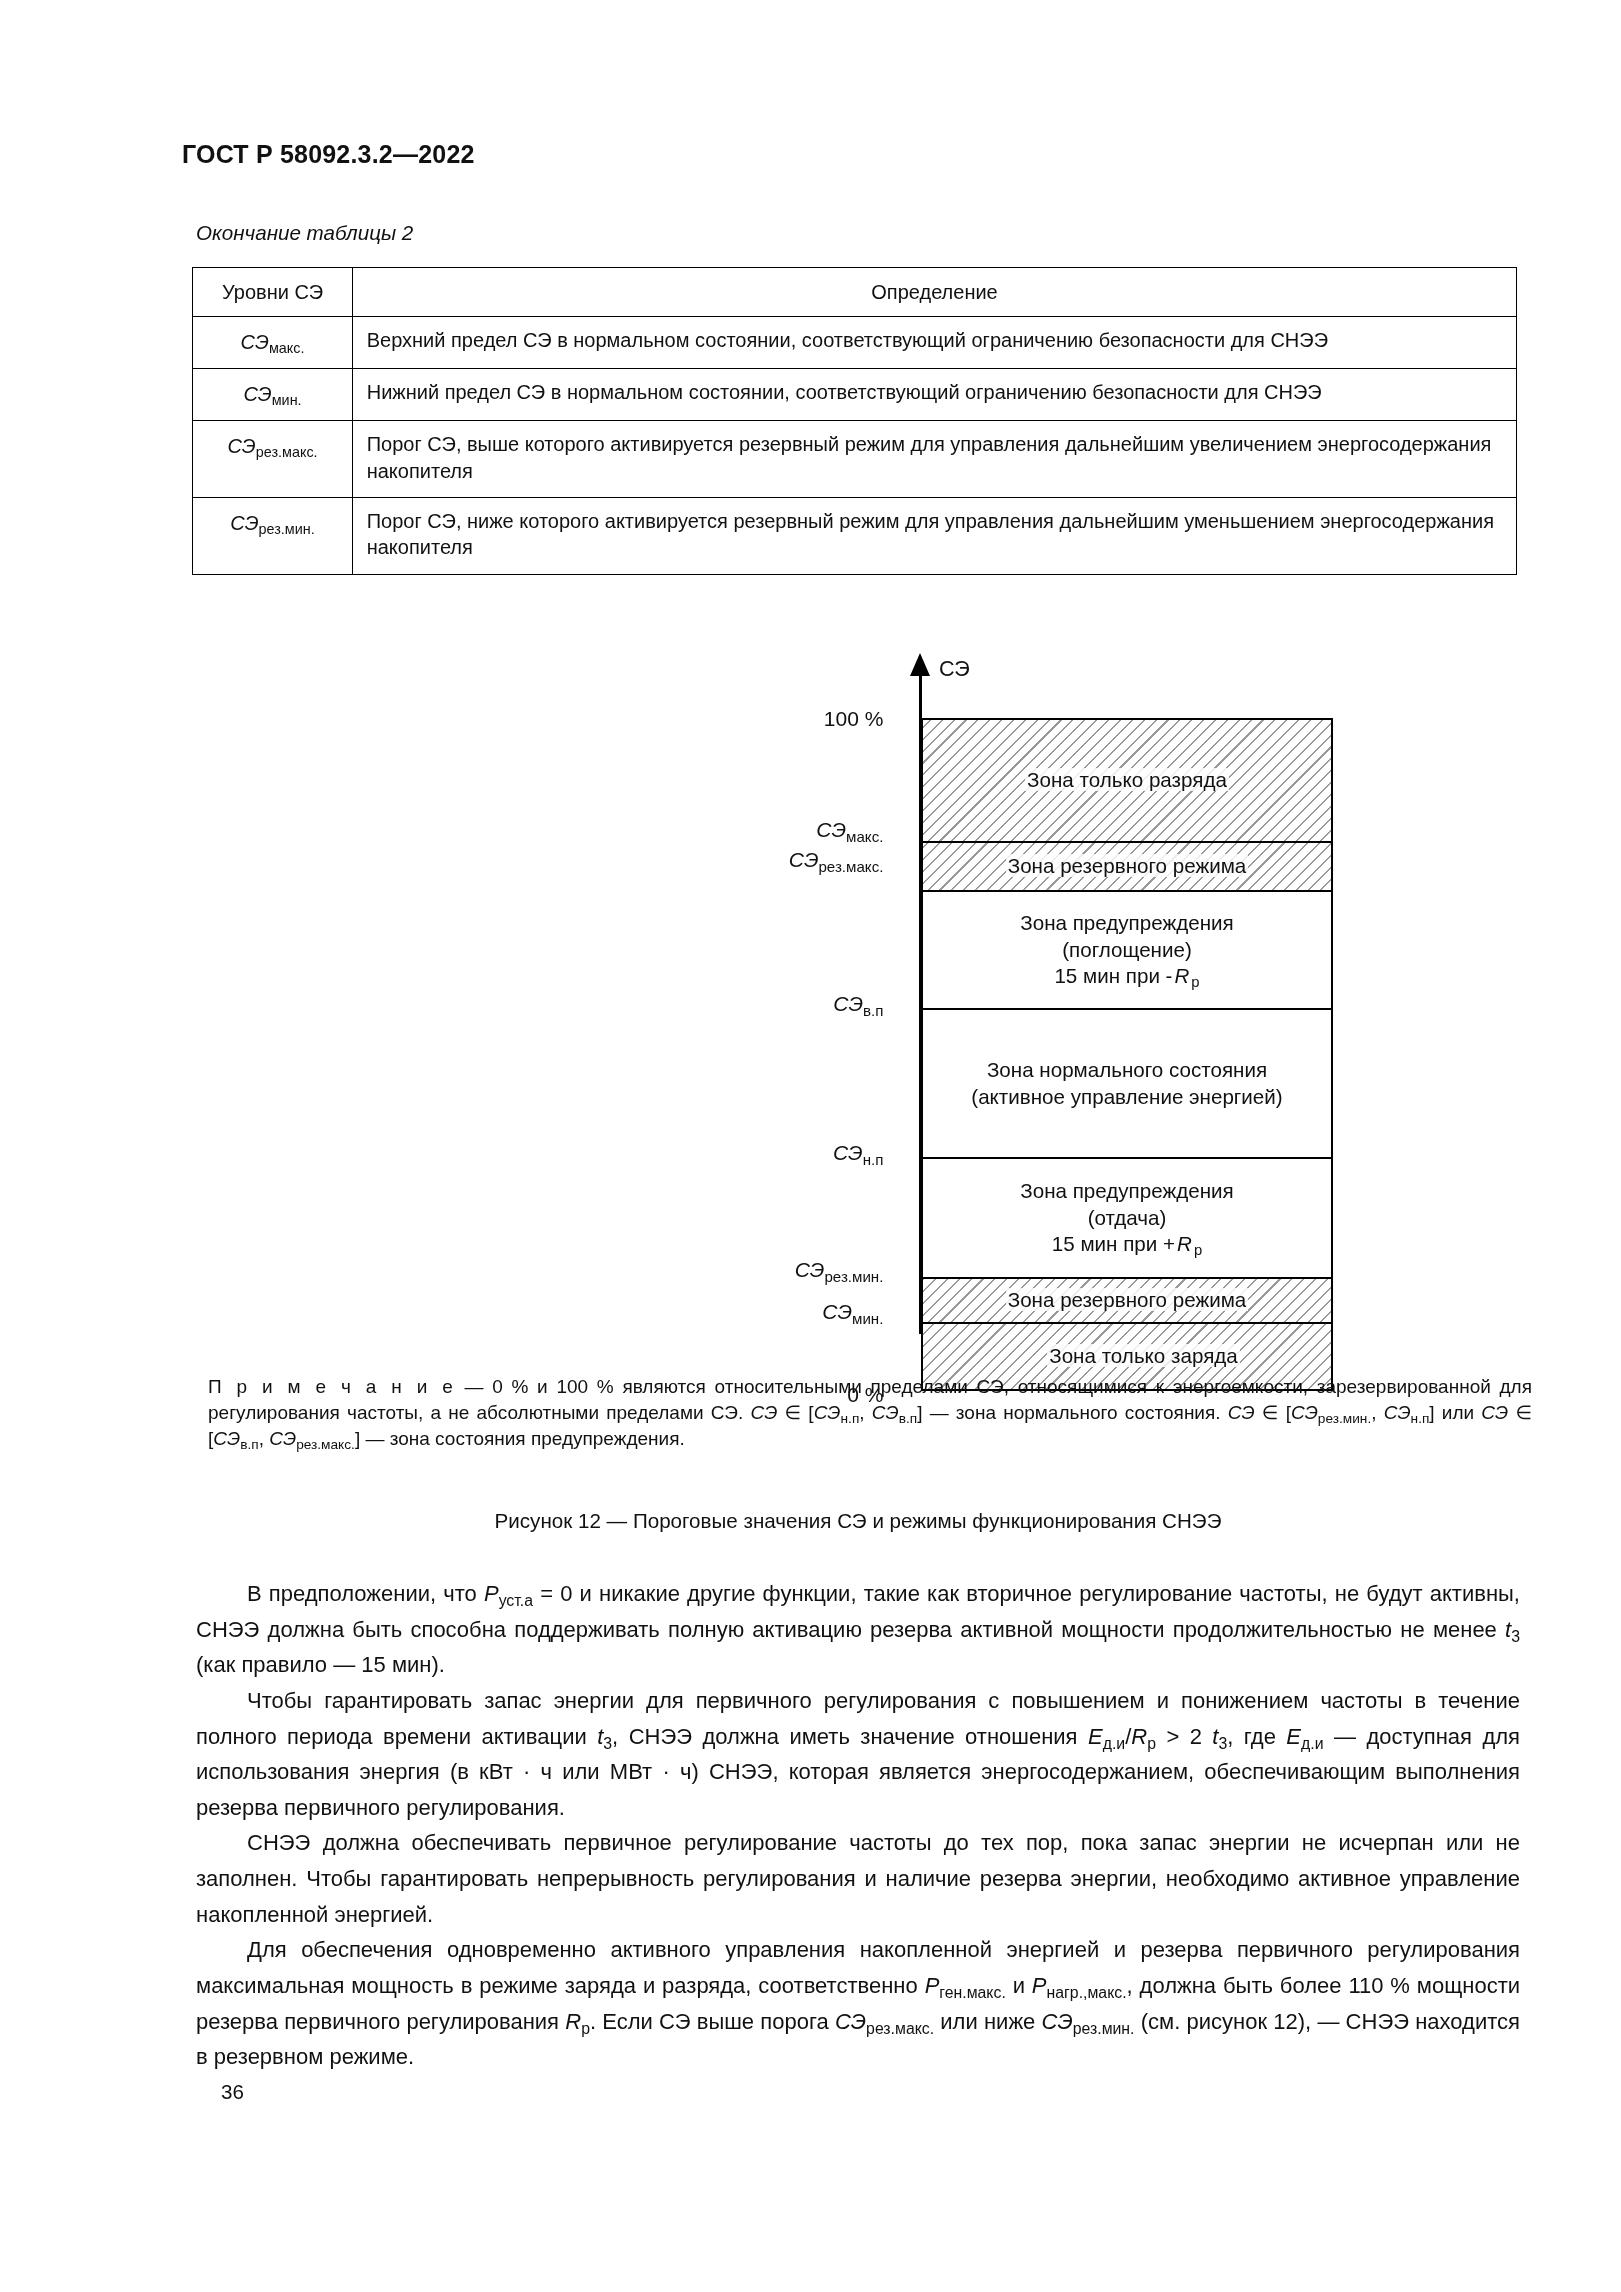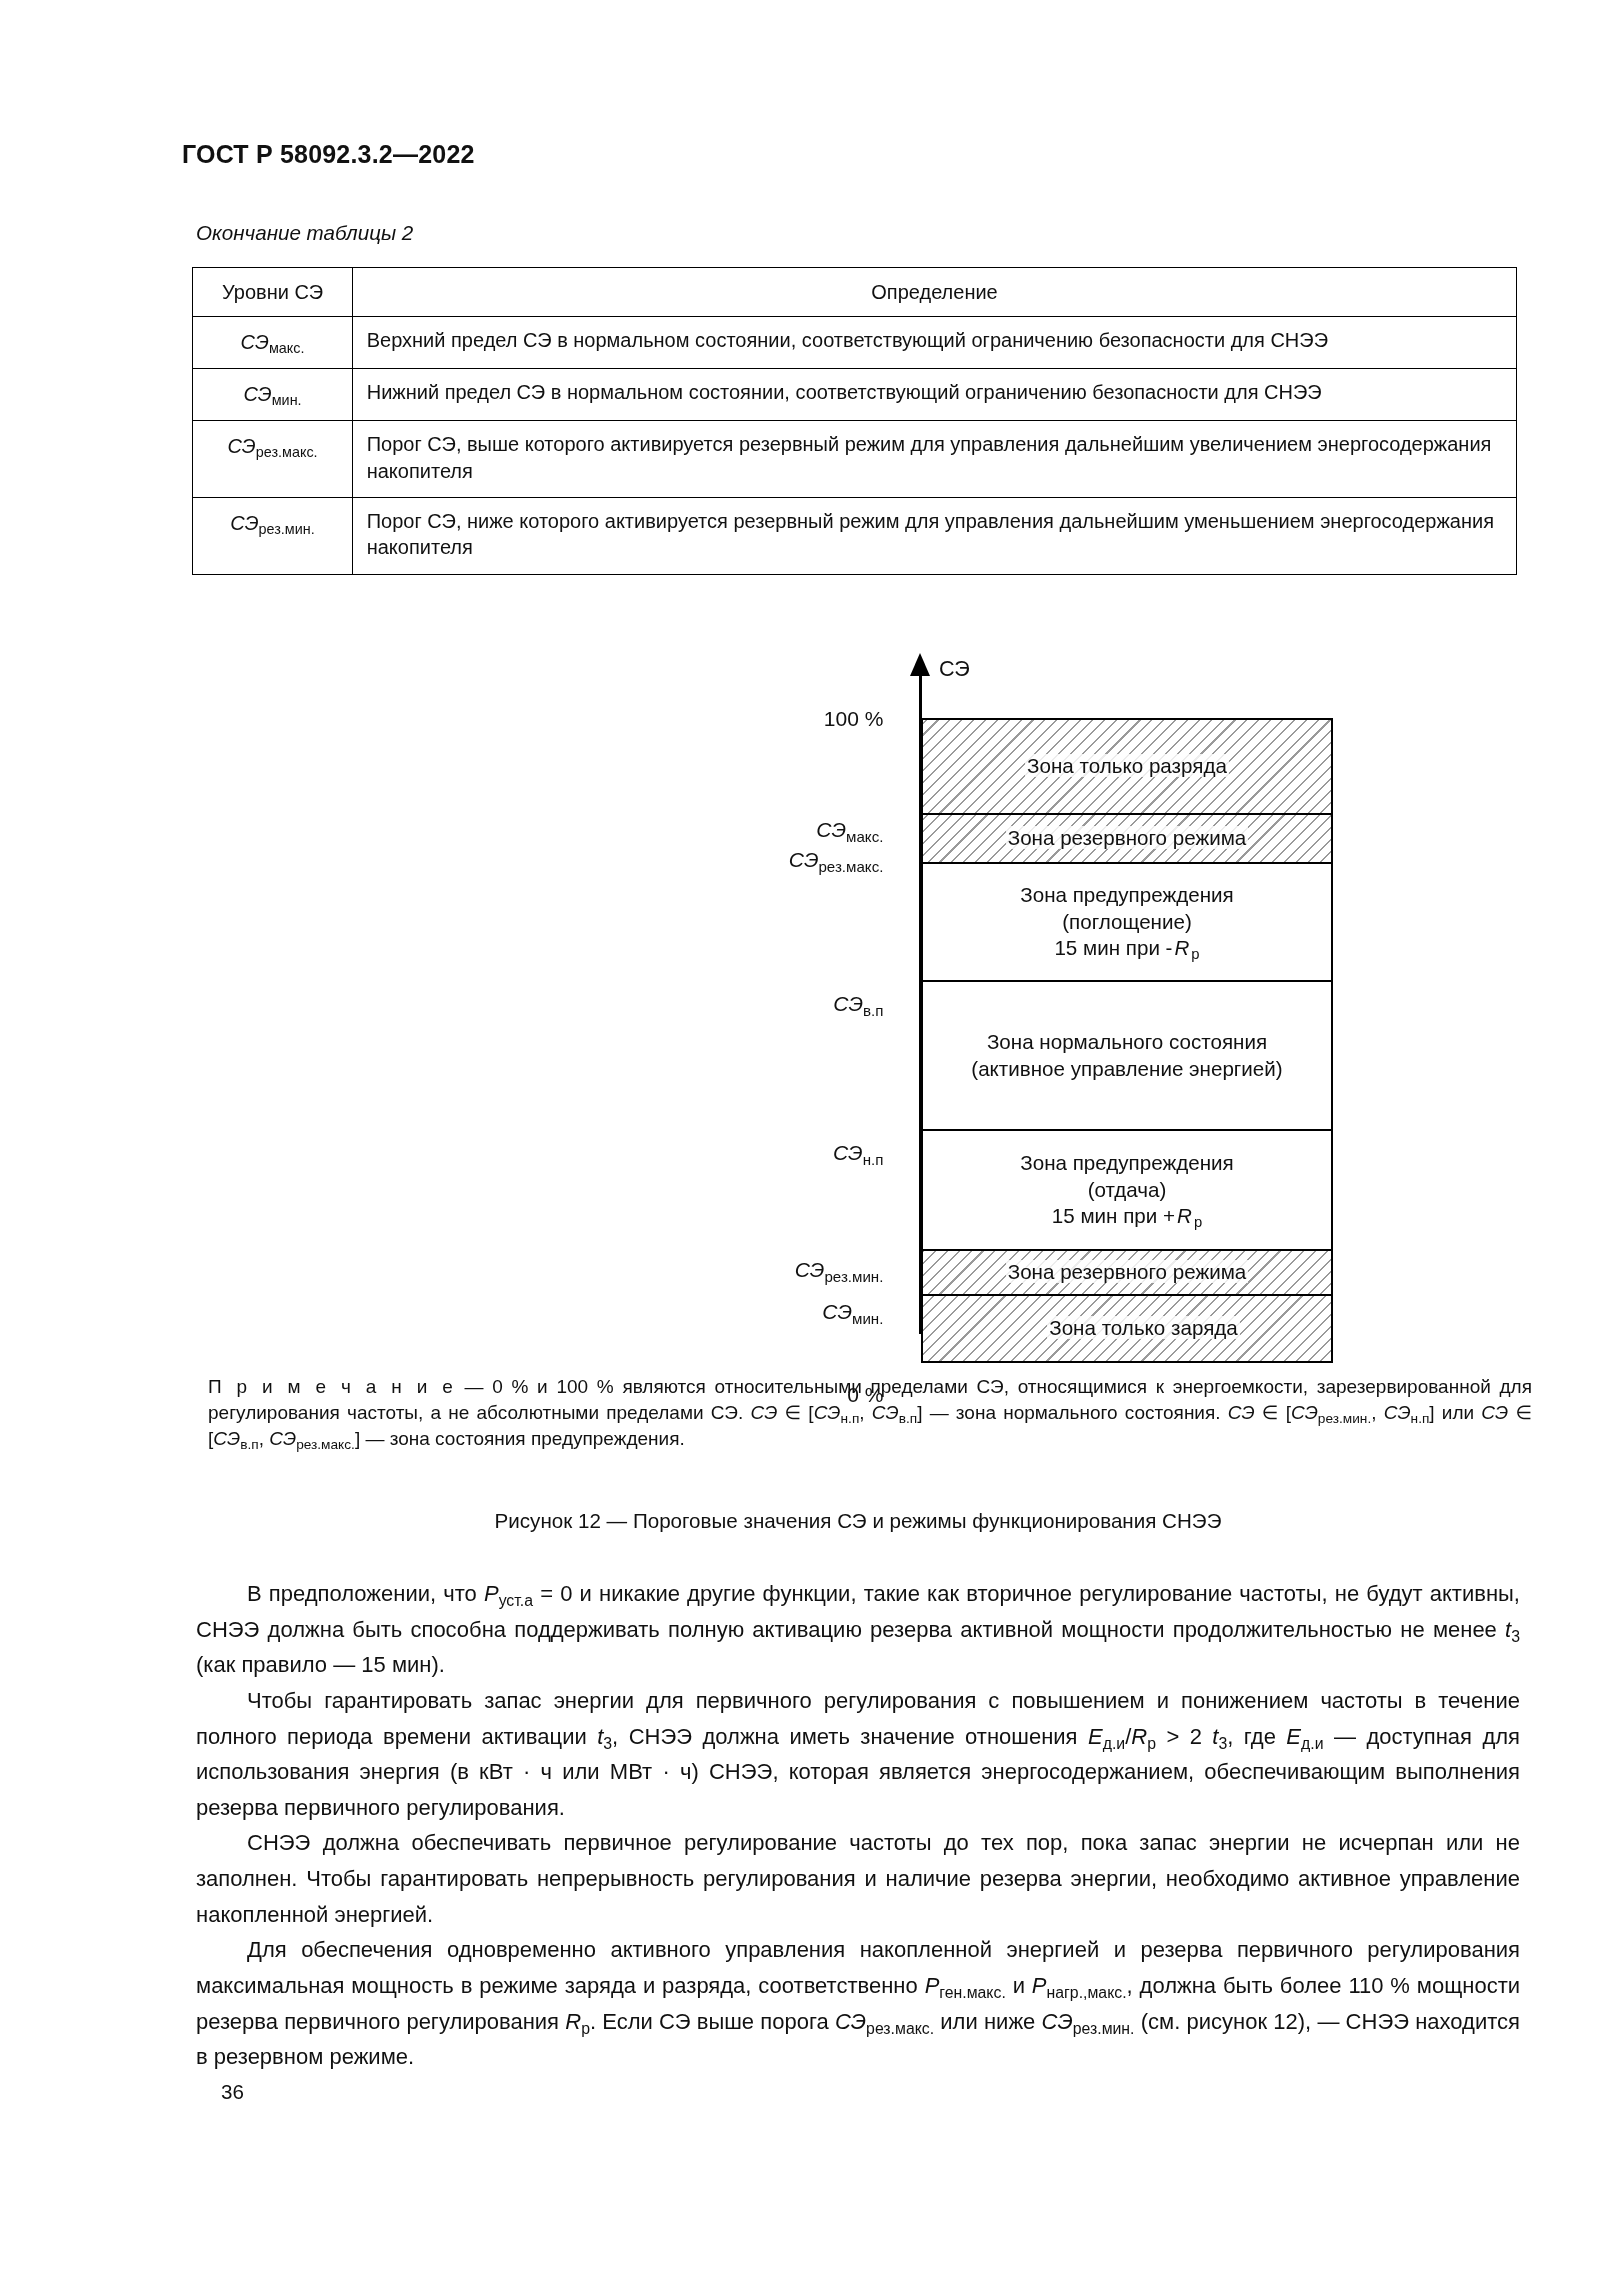--- a/index.html
+++ b/index.html
@@ -152,21 +152,21 @@
   .zone .ztext span { background: rgba(255,255,255,0.82); padding: 0 2px; }
   .hatch {
     background-image: repeating-linear-gradient(
       -45deg,
       #ffffff 0px,
       #ffffff 6.9px,
       #9a9a9a 6.9px,
       #9a9a9a 8.4px
     );
   }
-  .z-discharge  { height: 95px; }
+  .z-discharge  { height: 123px; }
   .z-res-top    { height: 49px; }
   .z-warn-abs   { height: 118px; }
   .z-normal     { height: 149px; }
   .z-warn-give  { height: 120px; }
   .z-res-bot    { height: 45px; }
   .z-charge     { height: 65px; padding-left: 33px; }
   .tick-wrap {
     position: absolute;
     left: 284px;
     top: 0;

